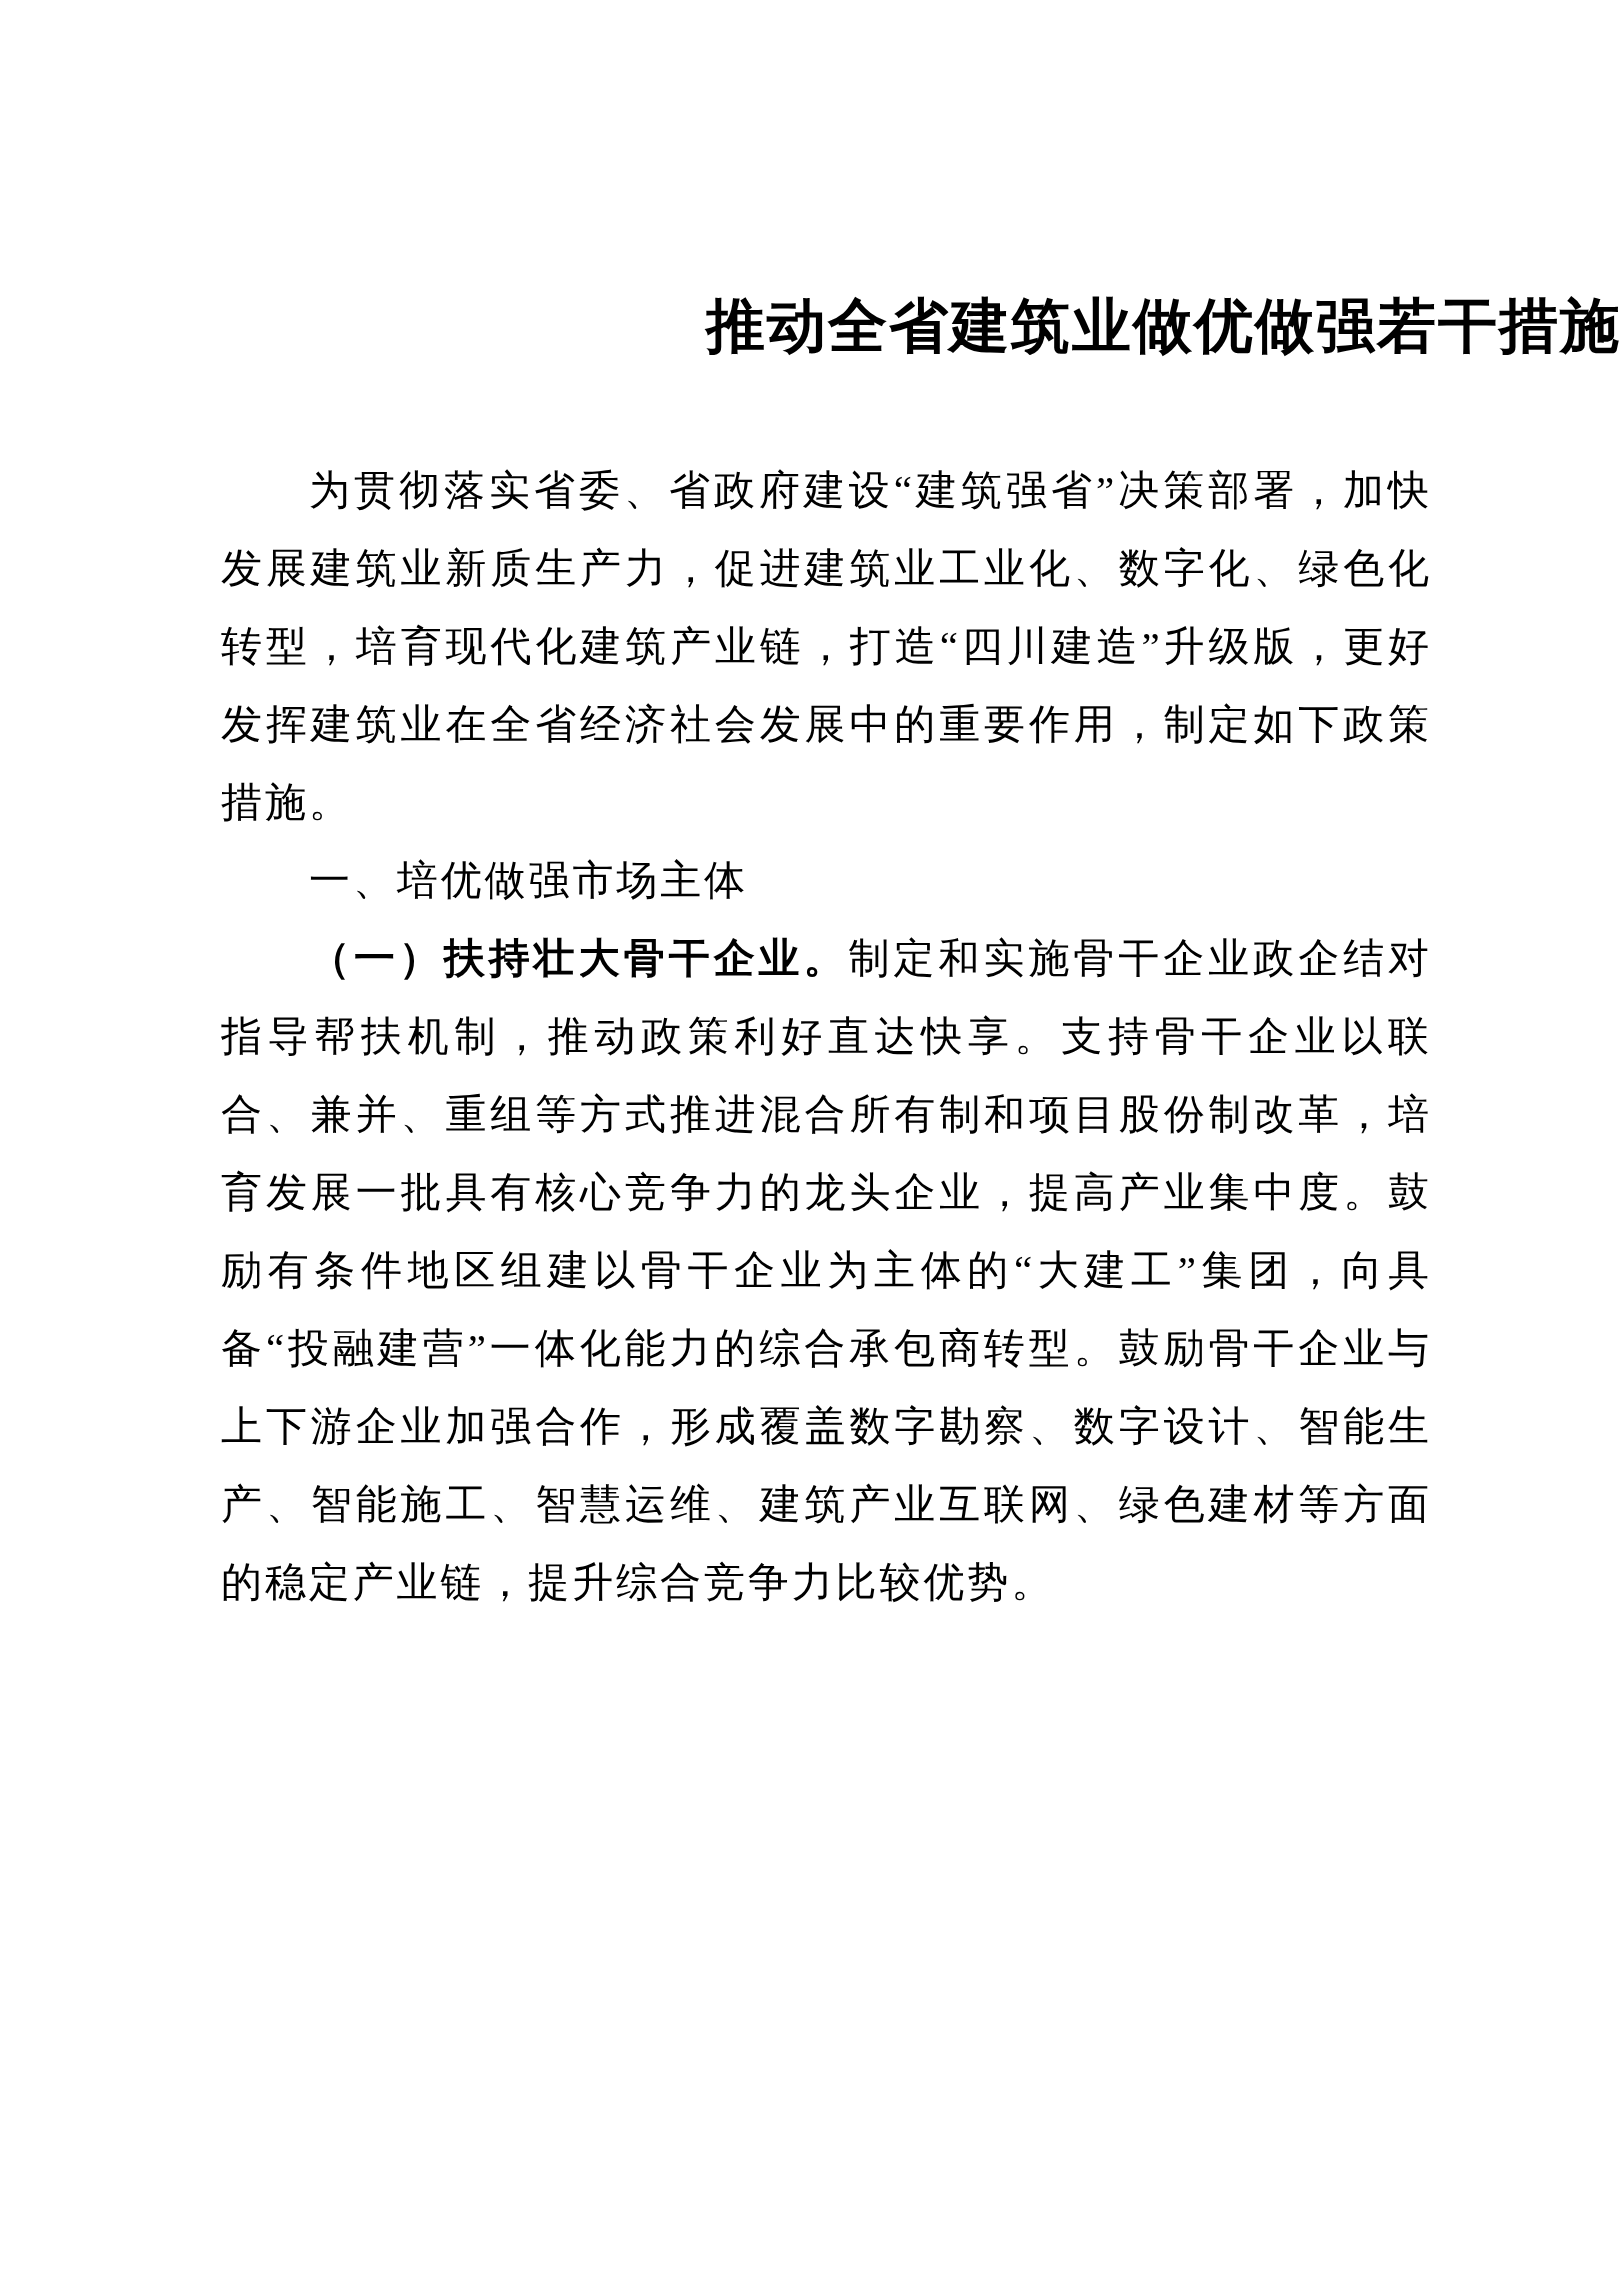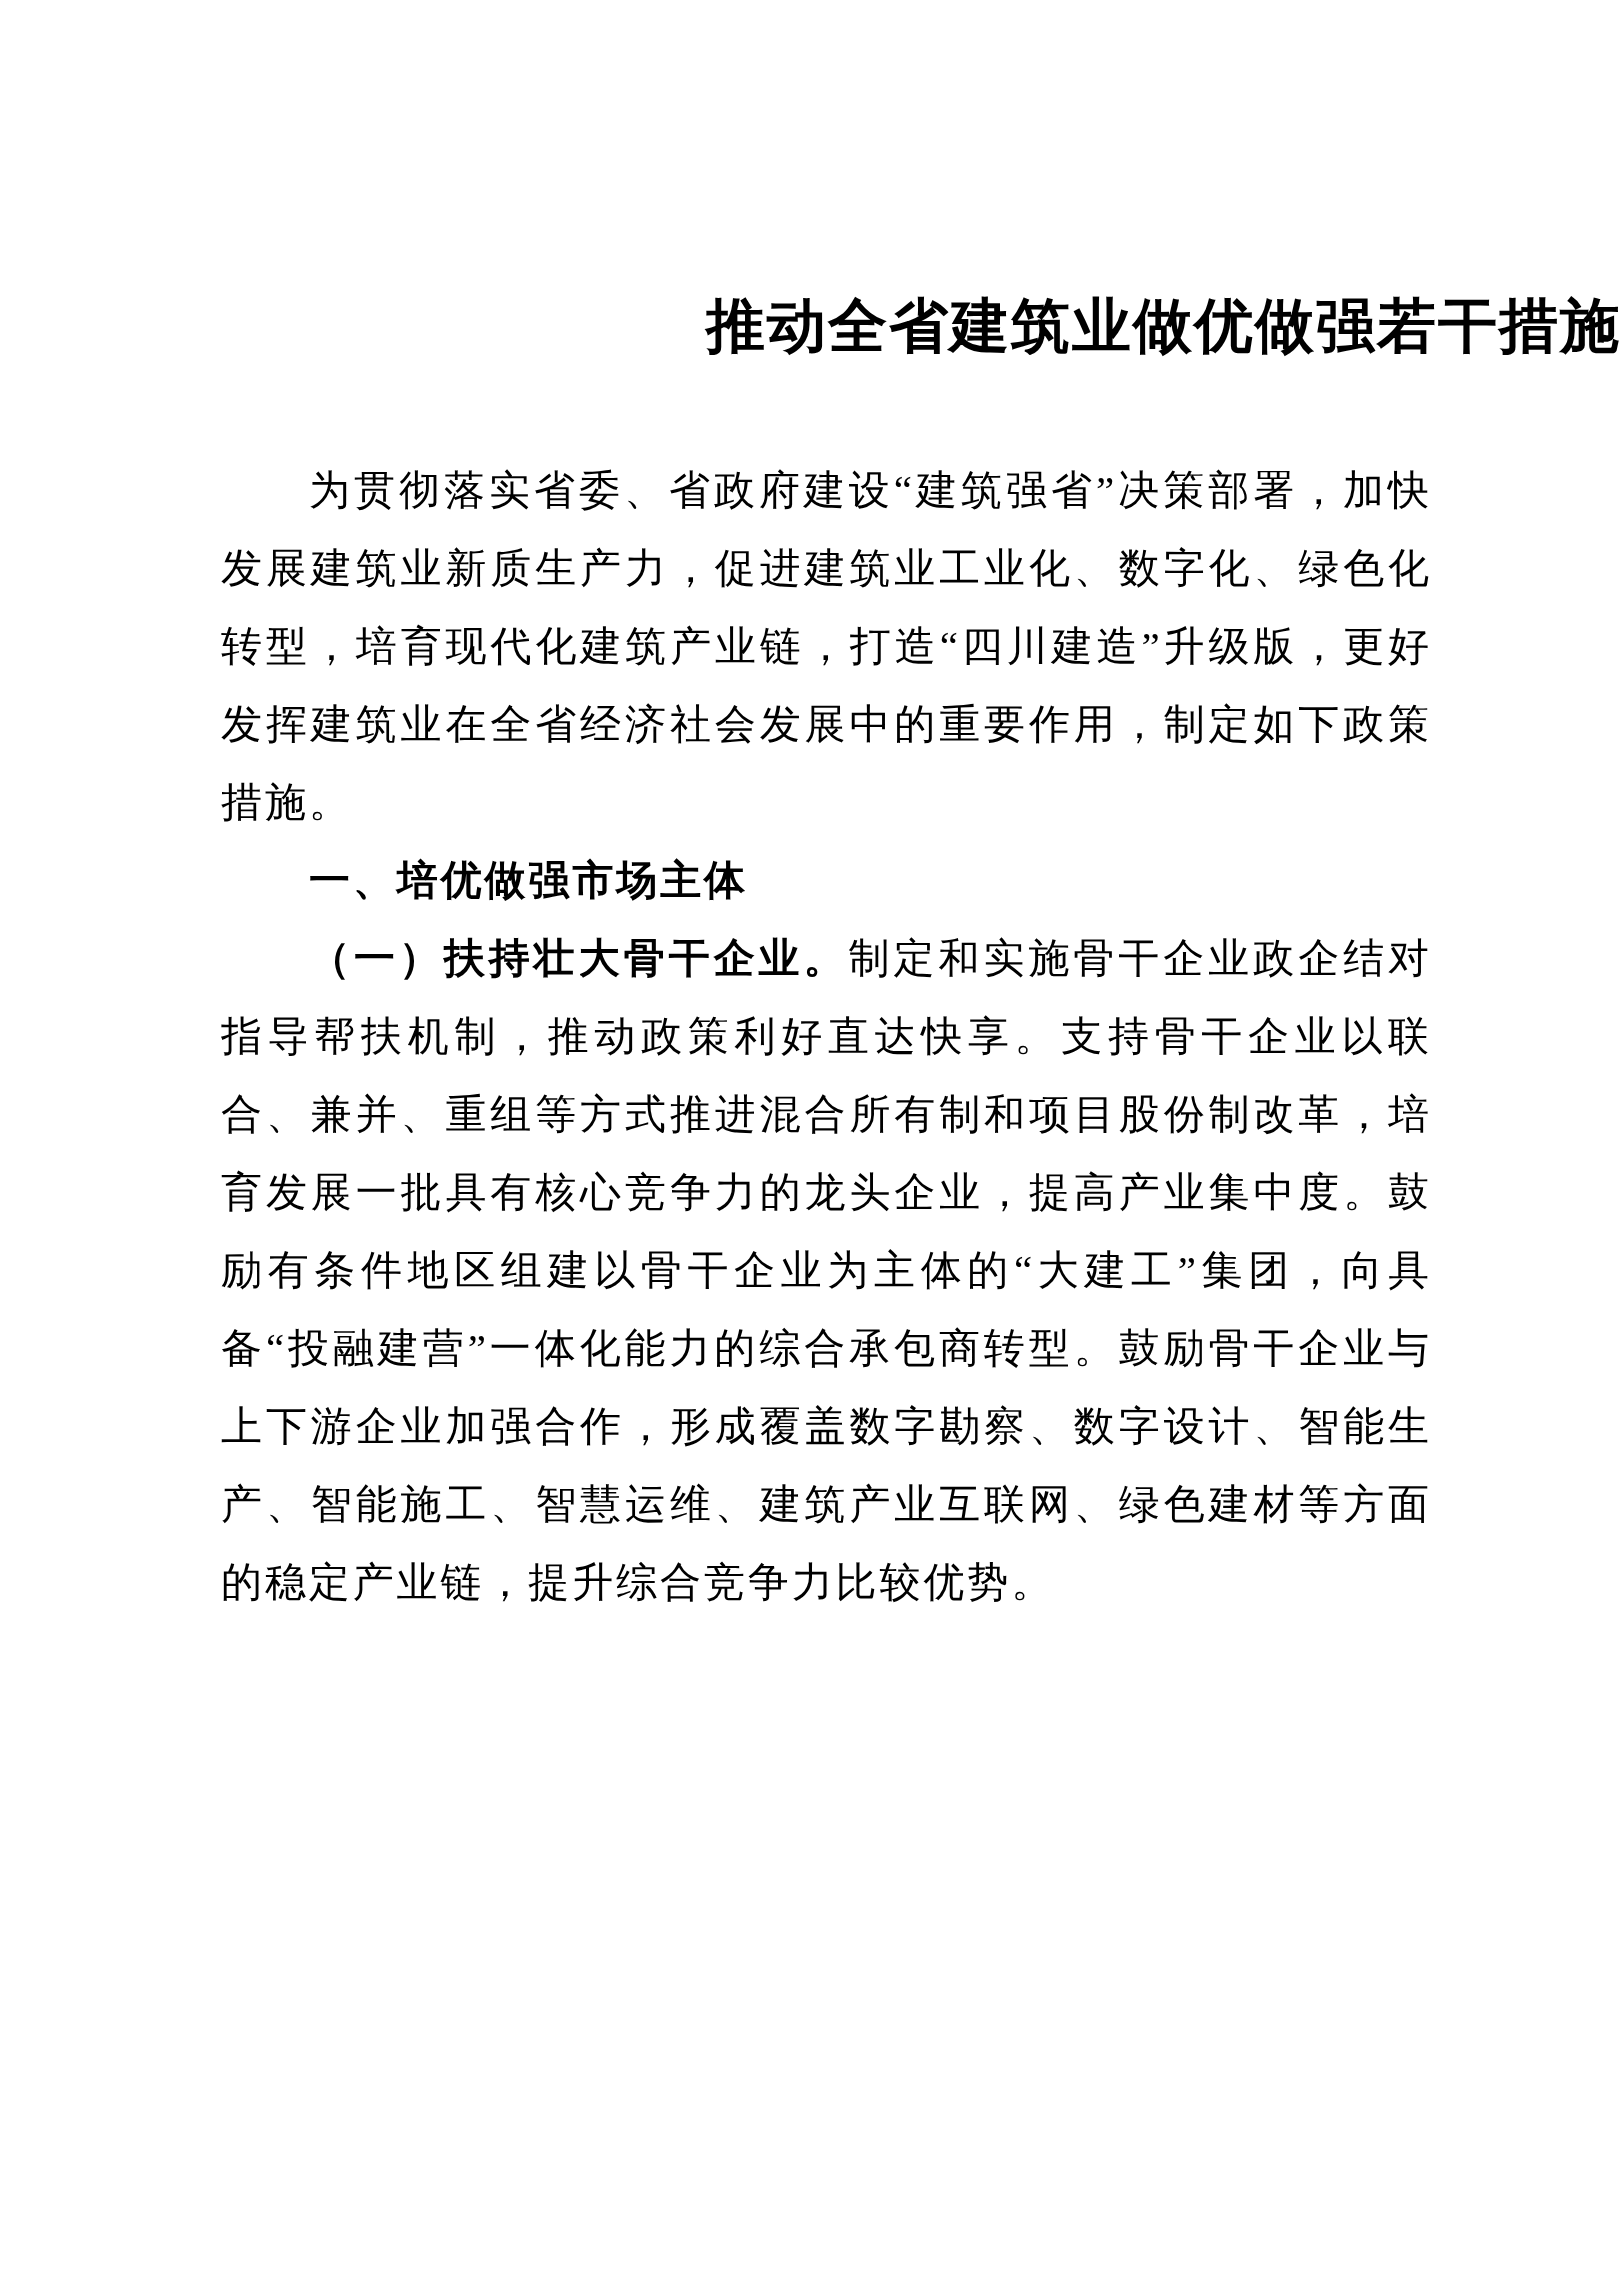--- a/index.html
+++ b/index.html
@@ -43,21 +43,21 @@
     text-align: justify;
     text-justify: inter-ideograph;
     margin-left: 28px;
   }
   .body-text p {
     margin: 0;
     padding: 0;
     text-indent: 88px;
   }
   .section-heading {
-    font-weight: 700;
+    font-weight: 400;
     font-family: "Liberation Sans", "DejaVu Sans", sans-serif;
   }
   .lead {
     font-weight: 700;
     font-family: "Liberation Sans", "DejaVu Sans", sans-serif;
   }
 </style>
 </head>
 <body>
 

